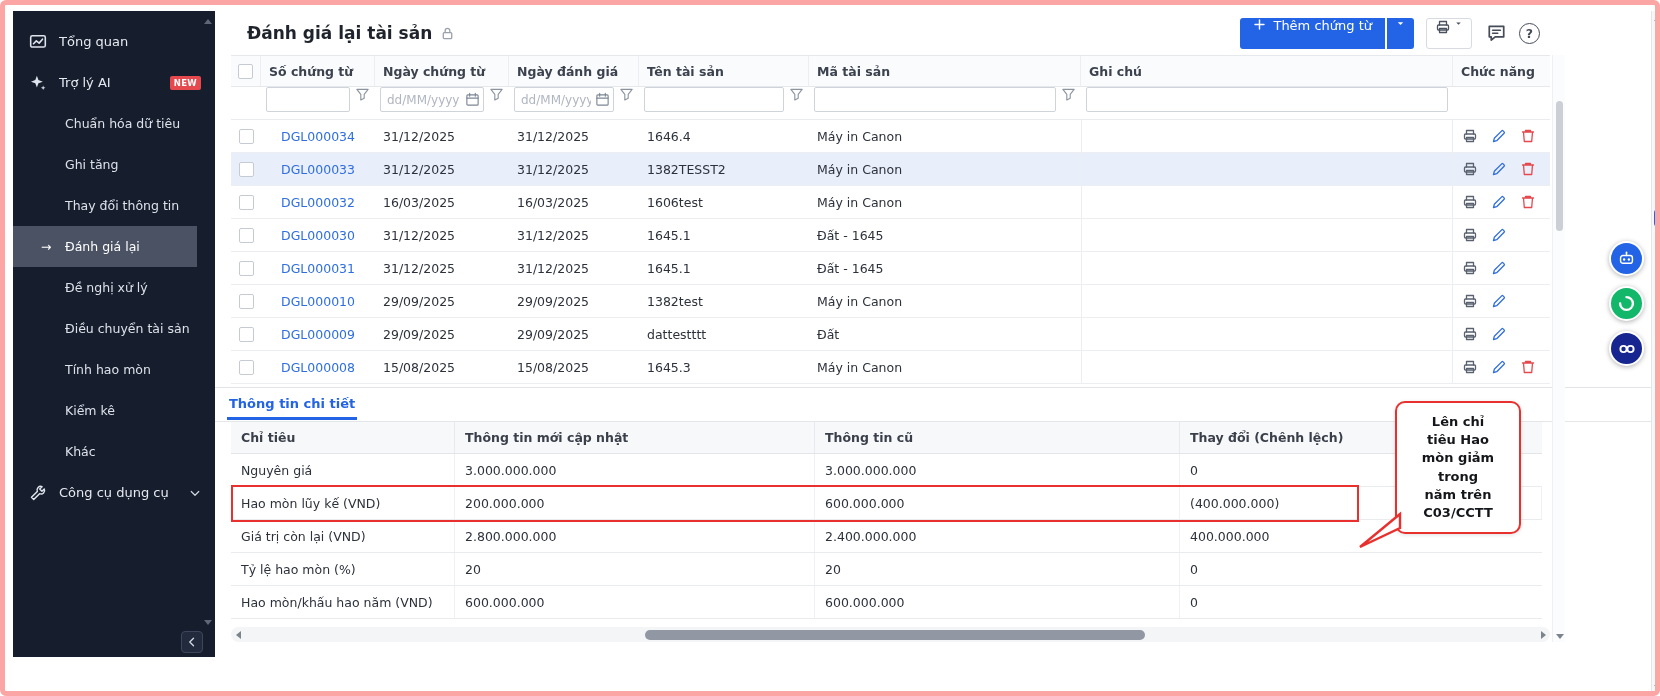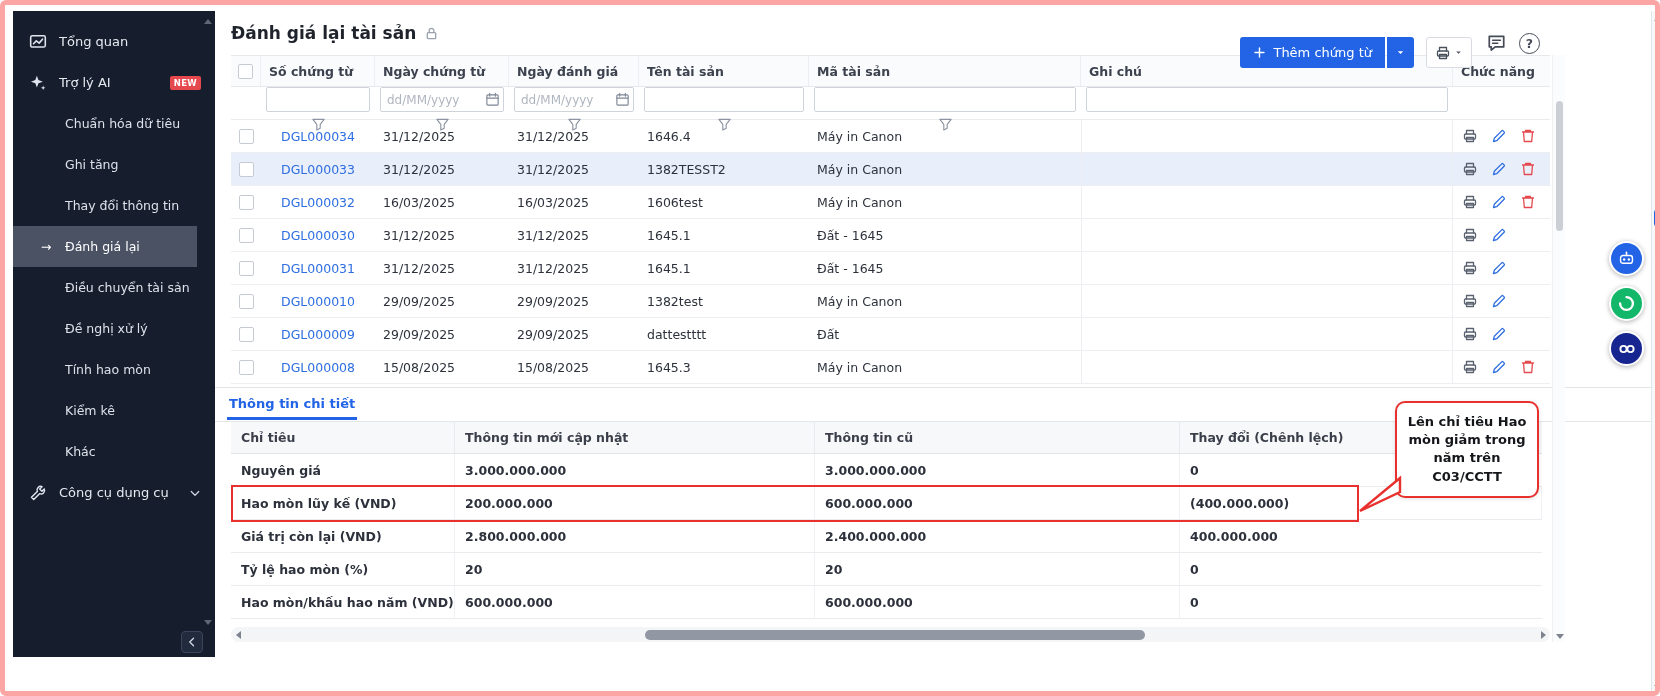--- a/index.html
+++ b/index.html
@@ -24,39 +24,39 @@
   .sub-item.active { background:#4b5264; color:#fff; margin-right:18px; }
   .sub-item.active .arrow { position:absolute; left:28px; top:0; color:#fff; }
   .collapse-btn { position:absolute; right:12px; bottom:4px; width:22px; height:22px; background:#222a3d; border:1px solid #3c455c; border-radius:4px; color:#cfd5e1; display:flex; align-items:center; justify-content:center; cursor:pointer; }
   .sb-arrow { position:absolute; right:3px; width:0; height:0; border-left:4px solid transparent; border-right:4px solid transparent; opacity:.55; }
   .sb-arrow.up { top:8px; border-bottom:5px solid #9aa3b5; }
   .sb-arrow.down { bottom:32px; border-top:5px solid #9aa3b5; }
 
   
   .main { position:absolute; left:210px; top:6px; width:1436px; height:646px; background:#fff; }
 
-  .page-header { height:44px; display:flex; align-items:center; padding:0 16px; position:relative; }
+  .page-header { height:44px; display:flex; align-items:center; padding:0 32px; position:relative; }
   .page-title { font-size:17px; font-weight:700; color:#1f232b; }
   .lock-icon { width:15px; height:15px; color:#9aa1ac; margin-left:8px; }
   .actions { position:absolute; right:111px; top:7px; display:flex; align-items:center; }
-  .btn { border:none; cursor:pointer; font-family:inherit; display:flex; align-items:center; justify-content:center;margin-top:19px; }
+  .btn { border:none; cursor:pointer; font-family:inherit; display:flex; align-items:flex-start; justify-content:center; }
   .btn-primary { background:#2264e5; color:#fff; height:31px; padding:0 13px; border-radius:3px 0 0 3px; gap:7px; font-size:13px; }
   .btn-caret { background:#2264e5; color:#fff; height:31px; width:27px; border-radius:0 3px 3px 0; margin-left:2px; }
   .btn-print { background:#fff; border:1px solid #d8dce2; border-radius:3px; height:31px; width:46px; margin-left:12px; color:#4a515e; gap:3px; }
   .icon-chat { width:21px; height:21px; color:#454b57; margin-left:14px; cursor:pointer; }
   .help-btn { width:21px; height:21px; border:1.6px solid #454b57; border-radius:50%; color:#454b57; font-weight:700; font-size:12.5px; display:flex; align-items:center; justify-content:center; margin-left:12px; cursor:pointer; }
 
   
   .grid { margin-left:16px; width:1319px; }
   .cols { display:grid; grid-template-columns:30px 114px 134px 130px 170px 272px 372px 97px; align-items:center; }
   .ghead { height:32px; background:#fafbfd; border-top:1px solid #e6e8ec; border-bottom:1px solid #e6e8ec; font-weight:700; color:#3c424e; }
   .ghead .hcell { padding:0 8px; height:100%; display:flex; align-items:center; border-right:1px solid #eceef2; overflow:hidden; white-space:nowrap; }
   .ghead .hcell:last-child { border-right:none; }
   .frow { height:33px; border-bottom:1px solid #e9ebef; }
-  .fcell { display:flex; align-items:center; gap:5px; padding:0 5px; height:100%;flex-direction:column; }
+  .fcell { display:flex; gap:5px; padding:0 5px; height:100%; }
   .fin { width:100%; min-width:0; height:25px; border:1px solid #cfd4db; border-radius:2px; padding:0 6px; font:inherit; font-size:12px; color:#333; outline:none; background:#fff; }
   .fin::placeholder { color:#b0b6c0; }
   .datewrap { position:relative; flex:1; min-width:0; }
   .datewrap .fin { padding-right:22px; }
   .cal { position:absolute; right:4px; top:5px; width:15px; height:15px; color:#7d московs; color:#7d8594; cursor:pointer; }
   .funnel { width:15px; height:15px; color:#8b93a0; flex:none; cursor:pointer; }
   .row { height:33px; border-bottom:1px solid #edeef2; cursor:pointer; }
   .row.sel { background:#e9eefb; }
   .cell { padding:0 8px; white-space:nowrap; overflow:hidden; }
   .cell.c-check, .hcell.c-check, .fcell.c-check { display:flex; justify-content:center; padding:0; }
@@ -72,26 +72,26 @@
   
   .detail-sep { border-top:1px solid #e2e4e8; margin-top:3px; }
   .tabbar { height:34px; border-bottom:1px solid #e4e6ea; }
   .tab { display:inline-block; margin-left:12px; padding:8px 2px 6px; color:#2264e5; font-weight:700; font-size:13px; border-bottom:3px solid #2264e5; cursor:pointer; }
   .dgrid { margin-left:16px; width:1311px; }
   .dcols { display:grid; grid-template-columns:224px 360px 365px 362px; align-items:center; }
   .dhead { height:32px; background:#f7f8fa; border-bottom:1px solid #e3e5e9; font-weight:700; color:#3a3f4a; }
   .dhead .dhcell { padding:0 10px; height:100%; display:flex; align-items:center; border-right:1px solid #e8eaee; }
   .dhead .dhcell:last-child { border-right:none; }
   .drow { height:33px; border-bottom:1px solid #e9ebef; position:relative; }
-  .dcell { padding:0 10px; height:100%; display:flex; align-items:center; border-right:1px solid #f0f1f4; white-space:nowrap; overflow:hidden;font-weight:bold; }
+  .dcell { padding:0 10px; height:100%; display:flex; align-items:center; border-right:1px solid #f0f1f4; white-space:nowrap; overflow:hidden; }
   .dcell:last-child { border-right:none; }
   .hl-overlay { position:absolute; left:0; top:-2px; width:1128px; height:37px; border:2px solid #e8312e; pointer-events:none; z-index:6; }
 
   
-  .callout { position:absolute; left:1180px; top:390px; width:144px; background:#fff; border:2px solid #e8312e; border-radius:10px; padding:10px 6px; text-align:center; font-weight:700; font-size:13px; line-height:1.4; color:#14161a; z-index:20; box-shadow:0 1px 4px rgba(0,0,0,.12); }
+  .callout { position:absolute; left:1180px; top:390px; width:126px; background:#fff; border:2px solid #e8312e; border-radius:10px; padding:10px 23px; text-align:center; font-weight:700; font-size:13px; line-height:1.4; color:#14161a; z-index:20; box-shadow:0 1px 4px rgba(0,0,0,.12); }
   .callout-tail { position:absolute; left:-39px; bottom:-17px; width:44px; height:36px; overflow:visible; }
 
   
   .hscroll { position:absolute; left:16px; top:616px; width:1319px; height:15px; background:#f4f5f7; border-radius:8px; display:flex; align-items:center; }
   .hs-rail { position:relative; flex:1; height:100%; }
   .hs-thumb { position:absolute; left:400px; top:2.5px; width:500px; height:10px; background:#9198a3; border-radius:5px; cursor:pointer; }
   .hs-arrow { width:14px; height:100%; display:flex; align-items:center; justify-content:center; cursor:pointer; }
   .tri { width:0; height:0; }
   .tri.left  { border-top:4px solid transparent; border-bottom:4px solid transparent; border-right:5px solid #7d838d; }
   .tri.right { border-top:4px solid transparent; border-bottom:4px solid transparent; border-left:5px solid #7d838d; }
@@ -135,22 +135,22 @@
     </div>
 
     <div>
       <div class="sub-item">Chuẩn hóa dữ tiêu</div>
       <div class="sub-item">Ghi tăng</div>
       <div class="sub-item">Thay đổi thông tin</div>
       <div class="sub-item active">
         <span class="arrow">→</span>
         <span>Đánh giá lại</span>
       </div>
+      <div class="sub-item">Đề nghị xử lý</div>
       <div class="sub-item">Điều chuyển tài sản</div>
-      <div class="sub-item">Đề nghị xử lý</div>
       <div class="sub-item">Tính hao mòn</div>
       <div class="sub-item">Kiểm kê</div>
       <div class="sub-item">Khác</div>
     </div>
 
     <div class="side-item">
       <svg class="side-icon" viewBox="0 0 16 16" fill="none" stroke="currentColor" stroke-width="1.3" stroke-linecap="round" stroke-linejoin="round">
           <path d="M13.6 4.4a3.2 3.2 0 0 1-4.2 4.2L4.2 13.8l-2-2 5.2-5.2a3.2 3.2 0 0 1 4.2-4.2L9.5 4.5l2 2z"></path>
         </svg>
       <span class="lbl">Công cụ dụng cụ</span>

